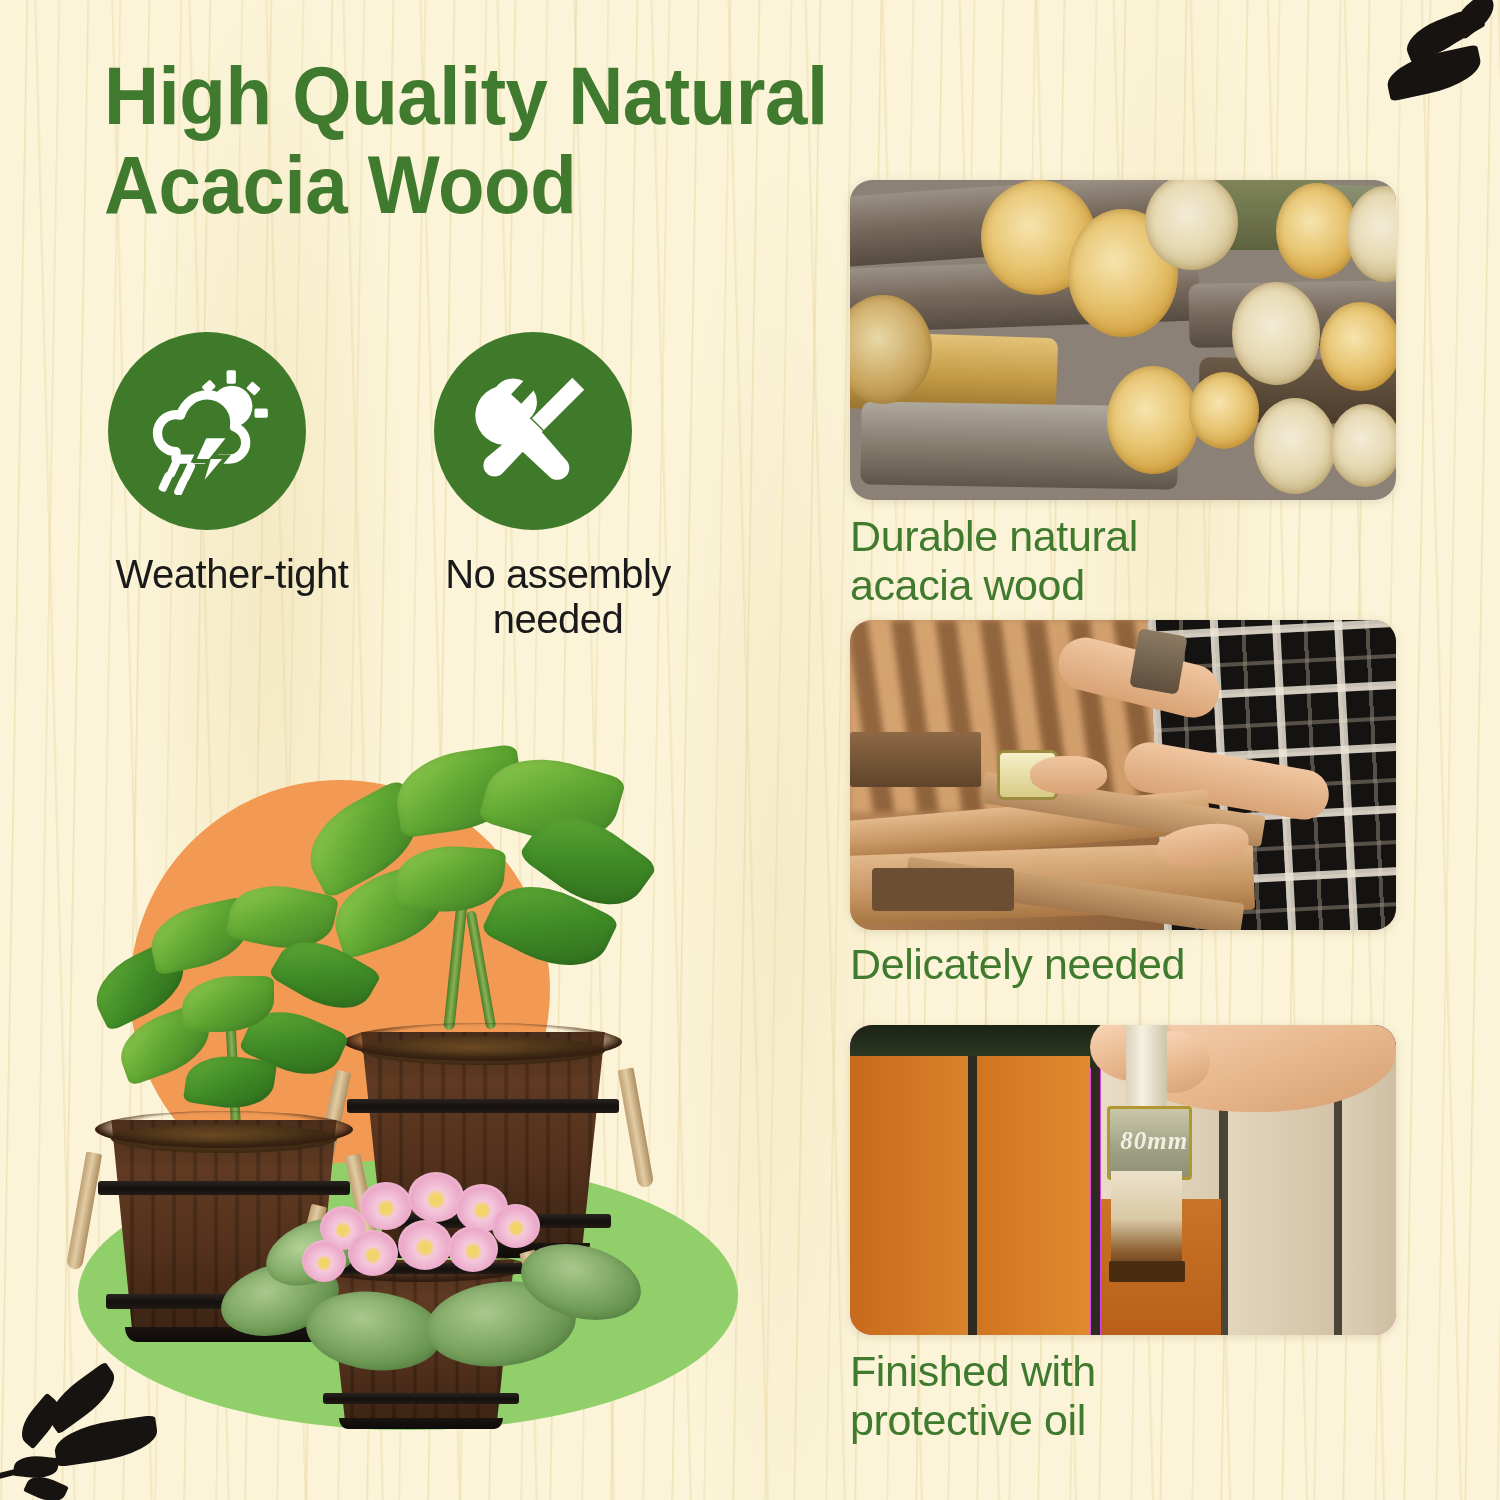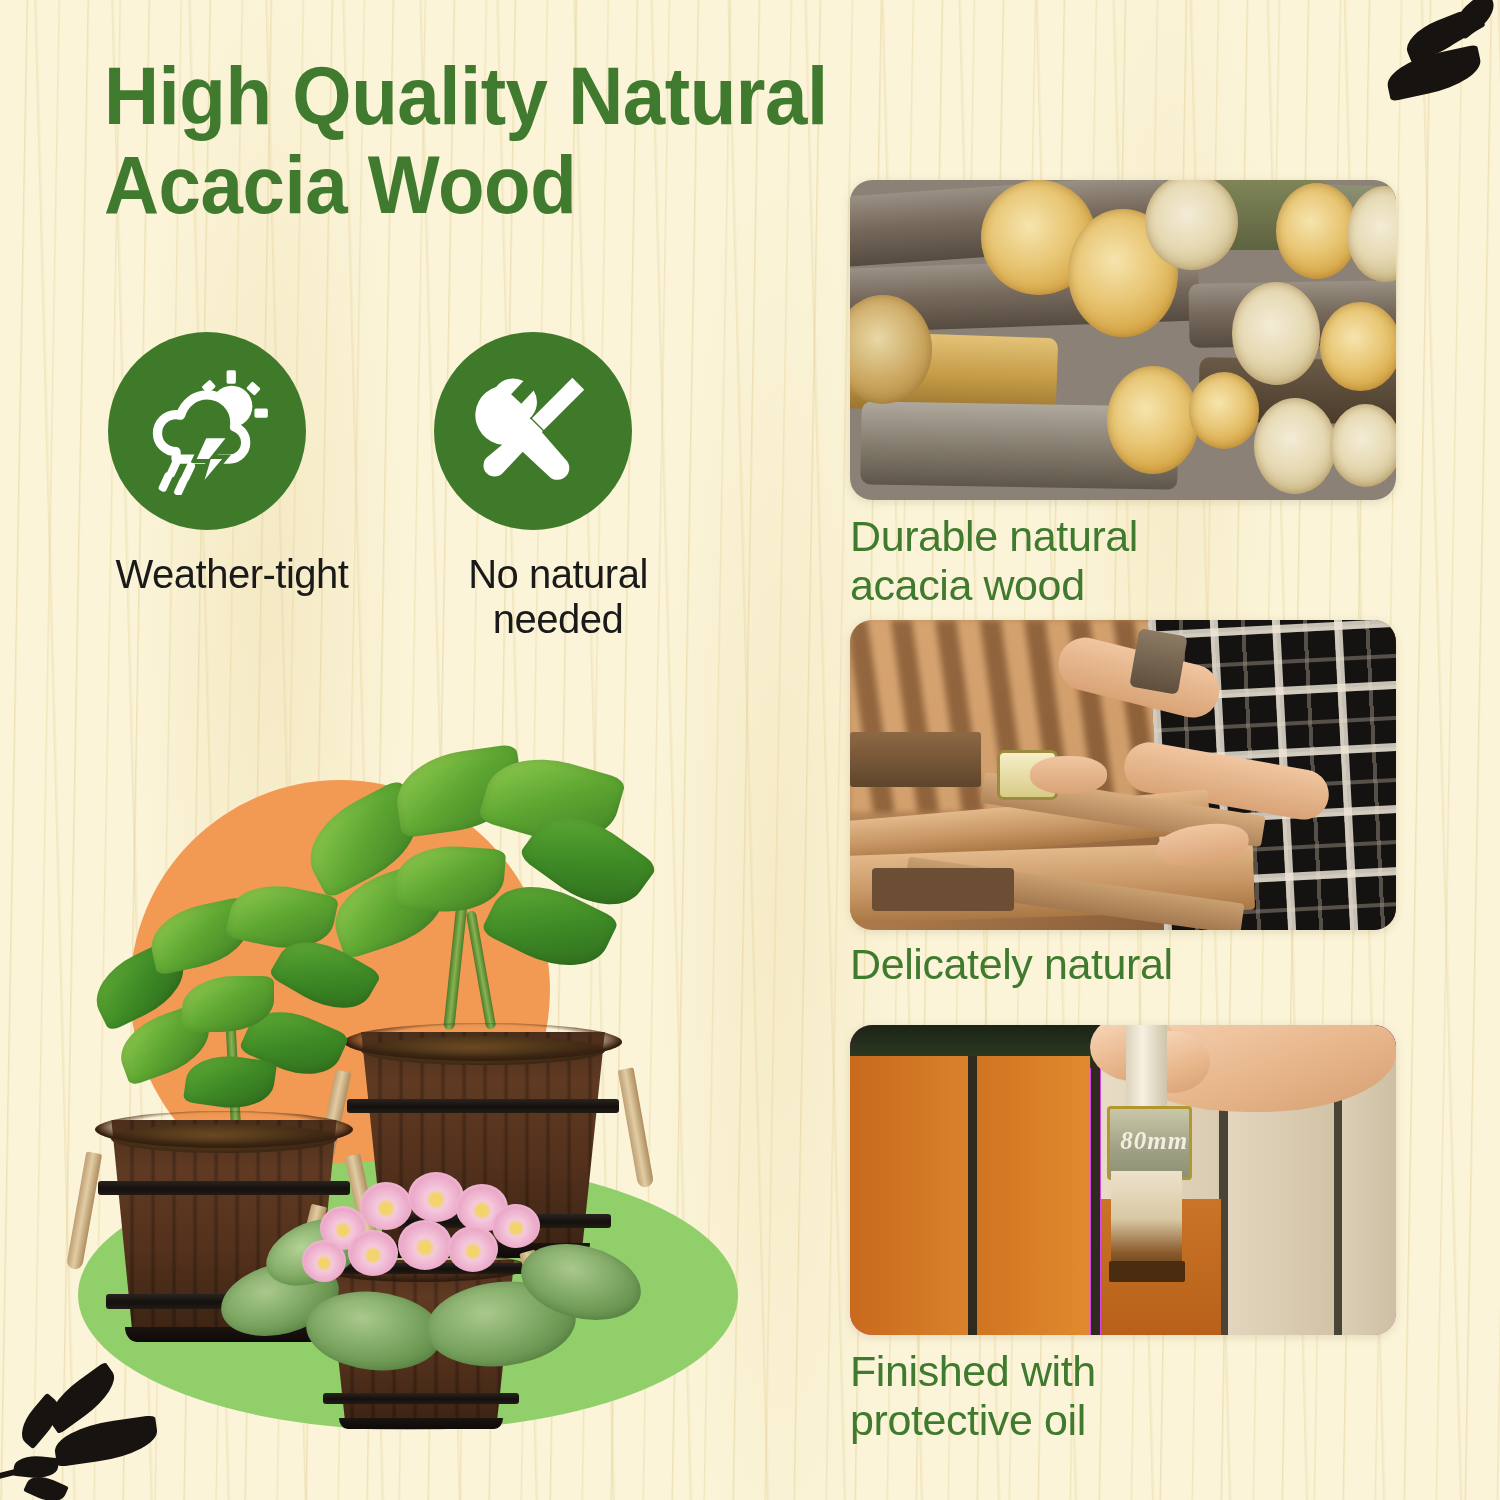--- a/index.html
+++ b/index.html
@@ -379,21 +379,21 @@
 
               <path d="M28 20a22 22 0 0 1 28-5l-13 13 10 10 13-13a22 22 0 0 1-5 28L96 96a12 12 0 1 1-17 17L44 78A22 22 0 0 1 28 20z" transform="rotate(-2 64 64)"></path>
 
               <path d="M104 12l12 12-41 41-12-12z"></path>
               <path d="M62 54l12 12-9 9-12-12z"></path>
               <path d="M52 64l12 12-31 33a11 11 0 0 1-16-16z"></path>
             </g>
           </svg>
         </span>
       </div>
-      <div class="badge-label" style="white-space:pre-line;">No natural
+      <div class="badge-label" style="white-space:pre-line;">No assembly
 needed</div>
     </div>
 
   </div>
 
   <div class="hero">
     <div class="hero-orange"></div>
     <div class="hero-green"></div>
 
     <div class="leafcluster" style="left:240px; top:-10px; width:350px; height:300px;">
@@ -523,21 +523,21 @@
 
         <div style="position:absolute;left:4%;top:80%;width:26%;height:14%;background:#6B4E33;border-radius:4px;"></div>
 
         <div class="tape" style="left:27%; top:42%; width:10%; height:14%;"></div>
 
         <div class="arm" style="left:33%; top:44%; width:14%; height:12%; border-radius:46%;"></div>
         <div class="arm" style="left:56%; top:66%; width:17%; height:13%; border-radius:46%; transform:rotate(-8deg);"></div>
       </div>
     </div>
     <div class="photo-caption" style="top:320px;">
-      <div>Delicately natural</div>
+      <div>Delicately needed</div>
     </div>
   </div>
 
   <div class="photo-card" style="left:850px; top:1025px; width:546px; height:420px;">
     <div class="photo" style="height:310px;">
       <div class="brushscene">
 
         <div style="position:absolute;left:0;top:0;width:100%;height:14%;background:linear-gradient(180deg,#1B2316,#334026);"></div>
 
         <div class="deck-plank" style="left:46%; width:22%; background:linear-gradient(90deg,#E8DCC6,#D9CBB0); top:8%;"></div>

